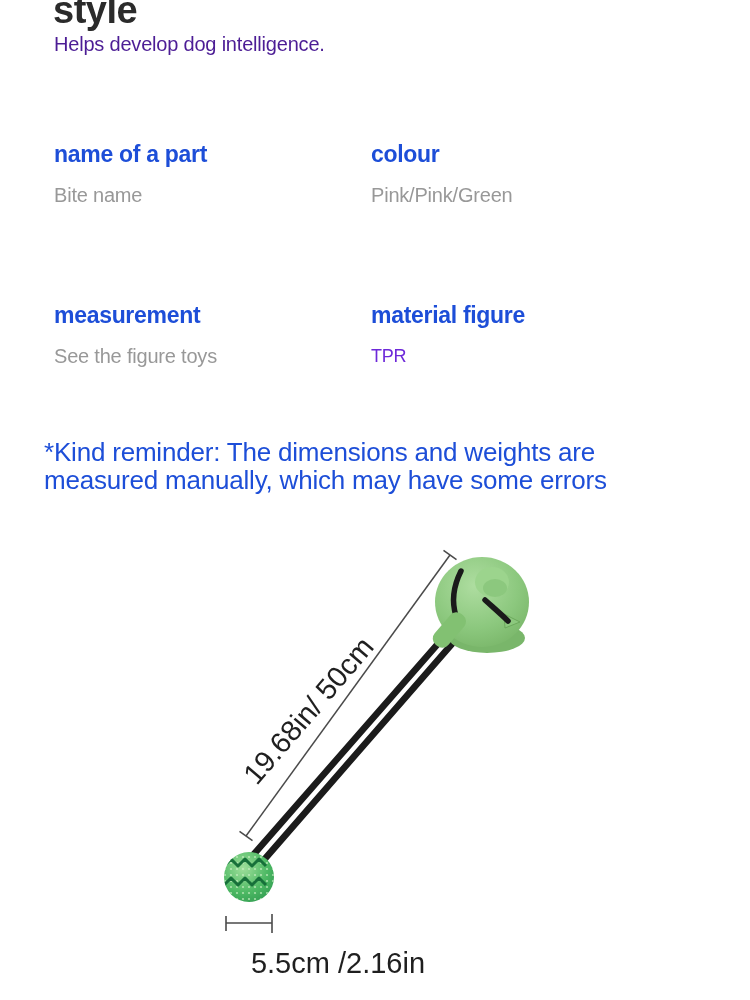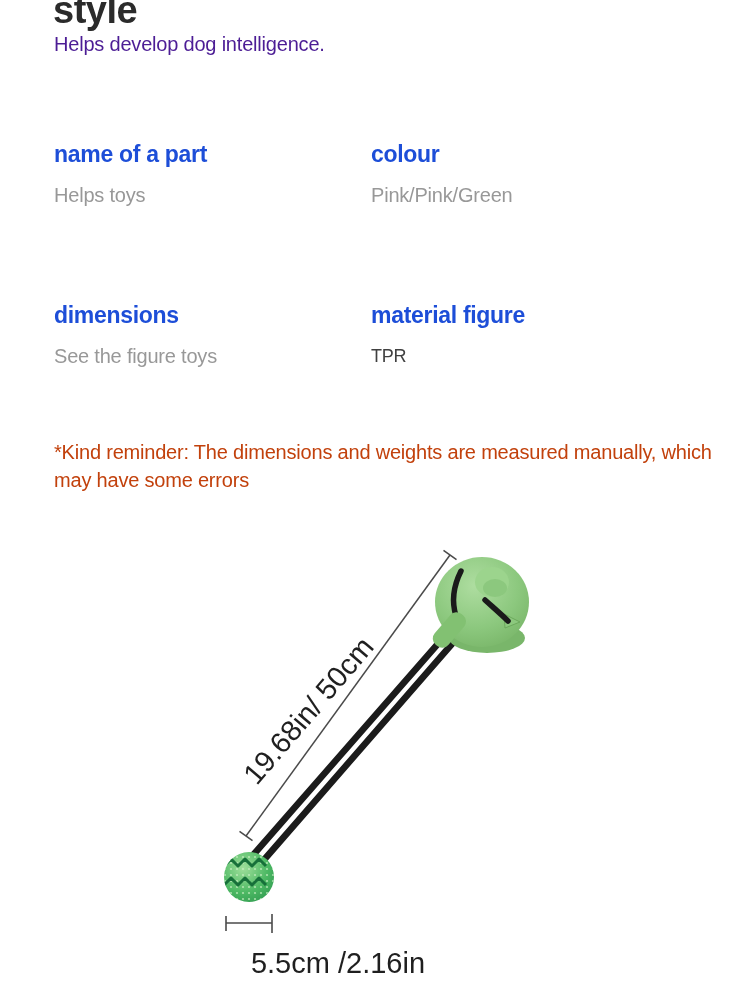--- a/index.html
+++ b/index.html
@@ -16,47 +16,47 @@
   .page-subtitle{
     left:54px;top:33px;
     font-size:20px;color:#4c1d95;letter-spacing:-0.2px;
   }
   .spec-label{
     font-size:23px;font-weight:bold;color:#1d4ed8;letter-spacing:-0.3px;
   }
   .spec-value{
     font-size:20px;color:#989898;letter-spacing:-0.2px;
   }
-  .spec-value.small{font-size:18px;color:#404040;}
+  .spec-value.small{font-size:18px;color:#6d28d9;}
   .col-left{left:54px;}
   .col-right{left:362px;margin-left:9px;}
   .row1-label{top:141px;}
   .row1-value{top:184px;}
   .row2-label{top:302px;}
   .row2-value{top:345px;}
   .row2-value-tpr{top:346px;}
   .reminder{
-    left:54px;top:438px;width:660px;
-    font-size:20px;line-height:28px;color:#c2410c;letter-spacing:-0.2px;
+    left:44px;top:438px;width:660px;
+    font-size:26px;line-height:28px;color:#1d4ed8;letter-spacing:-0.2px;
   }
   .figure-wrap{left:0;top:530px;width:750px;height:470px;}
   svg text{font-family:"Liberation Sans","DejaVu Sans",sans-serif;}
 </style>
 </head>
 <body>
 
 <div class="abs page-title">style</div>
 <div class="abs page-subtitle">Helps develop dog intelligence.</div>
 
 <div class="abs spec-label col-left row1-label">name of a part</div>
-<div class="abs spec-value col-left row1-value">Helps toys</div>
+<div class="abs spec-value col-left row1-value">Bite name</div>
 <div class="abs spec-label col-right row1-label">colour</div>
 <div class="abs spec-value col-right row1-value">Pink/Pink/Green</div>
 
-<div class="abs spec-label col-left row2-label">dimensions</div>
+<div class="abs spec-label col-left row2-label">measurement</div>
 <div class="abs spec-value col-left row2-value">See the figure toys</div>
 <div class="abs spec-label col-right row2-label">material figure</div>
 <div class="abs spec-value small col-right row2-value-tpr">TPR</div>
 
 <div class="abs reminder">*Kind reminder: The dimensions and weights are measured manually, which may have some errors</div>
 
 <div class="abs figure-wrap">
   <svg width="750" height="470" viewBox="0 0 750 470">
     <defs>
       <radialGradient id="domeGrad" cx="0.42" cy="0.32" r="0.85">

